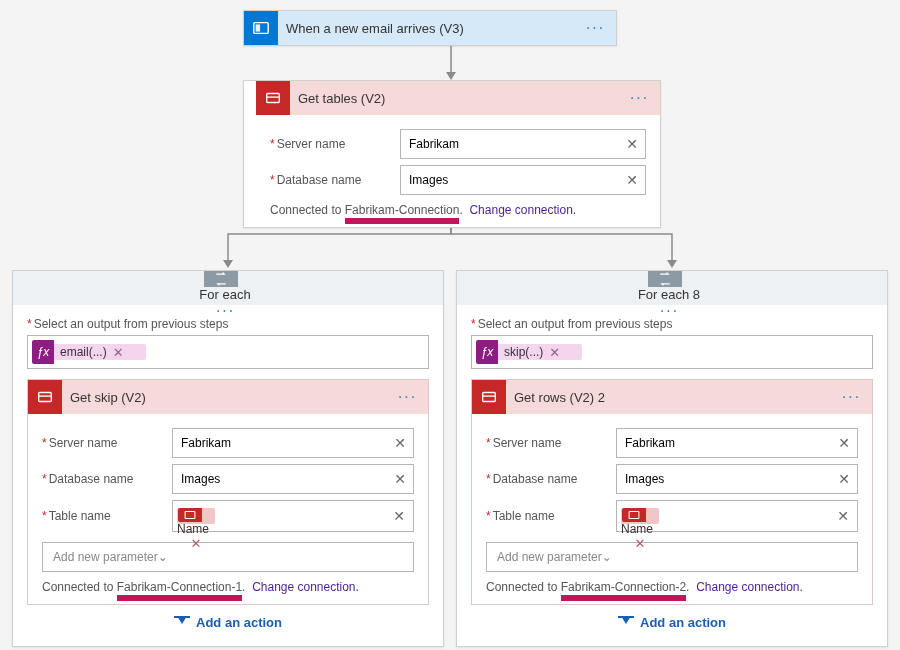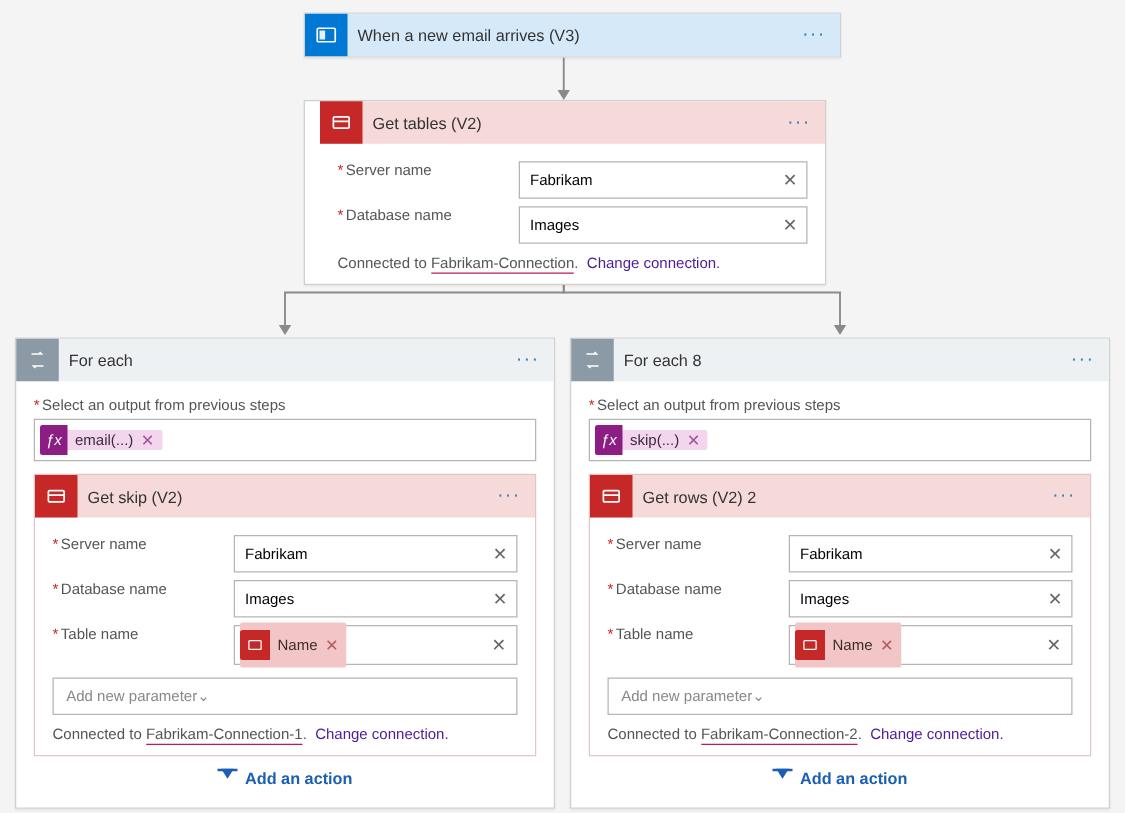--- a/index.html
+++ b/index.html
@@ -2,51 +2,51 @@
 <html><head>
 <meta charset="utf-8">
 <style>
   * { box-sizing: border-box; font-family: "Segoe UI", sans-serif; }
   body { margin: 0; background: #f4f4f4; width: 900px; height: 650px; overflow: hidden; position: relative; }
   .canvas { position: relative; width: 900px; height: 650px; }
   .card { position: absolute; background: #fff; border: 1px solid #d0d0d0; box-shadow: 0 1px 2px rgba(0,0,0,0.08); }
   .hdr { display: flex; align-items: center; height: 34px; padding: 0 6px 0 0; font-size: 13px; color: #333; }
   .hdr.blue { background: #d6e9f8; }
   .hdr.red  { background: #f6d9d9; }
-  .hdr.grey { background: #eef1f4; }
+  .hdr.grey { background: #eef1f4; flex-direction: column; }
   .hdr .iconbox { width: 34px; height: 34px; display: flex; align-items: center; justify-content: center; margin-right: 8px; color: #fff; }
   .hdr.blue .iconbox { background: #0078d4; }
   .hdr.red  .iconbox { background: #c62828; }
   .hdr.grey .iconbox { background: #8c9aa5; }
   .hdr .title { flex: 1; }
   .hdr .more { width: 30px; text-align: center; color: #4a6; cursor: pointer; font-size: 16px; color: #3a7fb5; letter-spacing: 1px; }
   .body { padding: 8px 14px 10px 14px; font-size: 12px; color: #444; }
-  .row { display: flex; align-items: flex-start; margin: 6px 0; gap: 15px; }
+  .row { display: flex; align-items: center; margin: 6px 0; }
   .row .lbl { width: 130px; color: #555; }
   .row .lbl .ast { color: #c62828; margin-right: 2px; }
   .row .ctrl { flex: 1; }
   .txt { width: 100%; height: 30px; border: 1px solid #b5b5b5; padding: 0 30px 0 8px; font-size: 12px; position: relative; }
   .ctrlwrap { position: relative; }
   .clearx { position: absolute; right: 8px; top: 50%; transform: translateY(-50%); font-size: 14px; color: #666; cursor: pointer; }
   .connline { font-size: 12px; color: #555; margin-top: 8px; }
   .connline .link { color: #4c1d95; cursor: pointer; }
-  .ul-red { border-bottom: 1px solid #be185d; padding-bottom: 1px; }
+  .ul-red { border-bottom: 6px solid #be185d; padding-bottom: 1px; }
   .select-label { font-size: 12px; color: #555; margin: 4px 0 4px 0; }
   .select-label .ast { color: #c62828; margin-right: 2px; }
   .pillbox { border: 1px solid #b5b5b5; padding: 4px; display: flex; align-items: center; height: 34px; }
-  .fx-pill { display: inline-flex; align-items: center; background: #f3d6ee; color: #3b2c3a; font-size: 12px; height: 16px; border-radius: 2px; padding-right: 6px; }
+  .fx-pill { display: inline-flex; align-items: center; background: #f3d6ee; color: #3b2c3a; font-size: 12px; height: 16px; border-radius: 2px; padding-right: 22px; }
   .fx-pill .fx { background: #8c1d82; color: #fff; width: 22px; height: 24px; display: flex; align-items: center; justify-content: center; font-style: italic; font-size: 12px; margin-right: 6px; border-radius: 2px 0 0 2px; }
   .fx-pill .px { margin-left: 6px; cursor: pointer; color: #a05a96; font-size: 13px; }
-  .tbl-pill { display: inline-flex; align-items: center; background: #f2c6c6; color: #3b2c2c; font-size: 12px; height: 36px; border-radius: 2px; padding-right: 6px; }
+  .tbl-pill { display: inline-flex; align-items: center; background: #f2c6c6; color: #3b2c2c; font-size: 12px; height: 16px; border-radius: 2px; padding-right: 6px; flex-direction: column; }
   .tbl-pill .ticon { background: #c62828; color: #fff; width: 24px; height: 24px; display: flex; align-items: center; justify-content: center; margin-right: 6px; border-radius: 2px 0 0 2px; }
   .tbl-pill .px { margin-left: 6px; cursor: pointer; color: #b06060; font-size: 13px; }
   .tablewrap { position: relative; border: 1px solid #b5b5b5; height: 32px; display: flex; align-items: center; padding-left: 4px; }
   .addparam { border: 1px solid #b5b5b5; height: 30px; display: flex; align-items: center; padding: 0 10px; color: #888; cursor: pointer; margin-top: 10px; }
   .addparam .chev { color: #888; }
-  .addaction { text-align: center; color: #1a5fb4; font-size: 13px; cursor: pointer; padding: 10px 0 6px 0; display: flex; align-items: flex-start; justify-content: center; gap: 6px; font-weight: 600; }
+  .addaction { text-align: center; color: #1a5fb4; font-size: 13px; cursor: pointer; padding: 10px 0 6px 0; display: flex; align-items: flex-end; justify-content: center; gap: 6px; font-weight: 600; }
   .addaction .aicon { width: 16px; height: 14px; border-top: 2px solid #1a5fb4; position: relative; }
   .addaction .aicon::after { content: ""; position: absolute; left: 50%; top: -2px; transform: translateX(-50%); border-left: 5px solid transparent; border-right: 5px solid transparent; border-top: 8px solid #1a5fb4; }
   .inner-card { border: 1px solid #e0c7c7; margin-top: 10px; }
   .inner-body { padding: 8px 14px 10px 14px; }
   svg.arrow { position: absolute; overflow: visible; }
 </style>
 </head>
 <body>
 
 <div class="canvas">
@@ -55,21 +55,21 @@
     <line x1="2" y1="0" x2="2" y2="30" stroke="#8a8a8a" stroke-width="1.5"></line>
     <polygon points="-3,28 7,28 2,36" fill="#8a8a8a"></polygon>
   </svg>
   <svg class="arrow" style="left:0; top:216px;" width="900" height="60">
     <path d="M451 0 V18 H228 V46" fill="none" stroke="#8a8a8a" stroke-width="1.5"></path>
     <polygon points="223,44 233,44 228,52" fill="#8a8a8a"></polygon>
     <path d="M451 0 V18 H672 V46" fill="none" stroke="#8a8a8a" stroke-width="1.5"></path>
     <polygon points="667,44 677,44 672,52" fill="#8a8a8a"></polygon>
   </svg>
 
-  <div class="card" style="left:243px; top:10px; width:430px;">
+  <div class="card" style="left:243px; top:10px; width:374px;">
     <div class="hdr blue">
       <div class="iconbox">
         <svg width="18" height="18" viewBox="0 0 20 20">
             <rect x="2" y="4" width="16" height="12" rx="1" fill="none" stroke="#fff" stroke-width="1.5"></rect>
             <rect x="4" y="6" width="5" height="8" fill="#fff" opacity="0.9"></rect>
           </svg>
       </div>
       <div class="title">When a new email arrives (V3)</div>
       <div class="more">···</div>
     </div>

